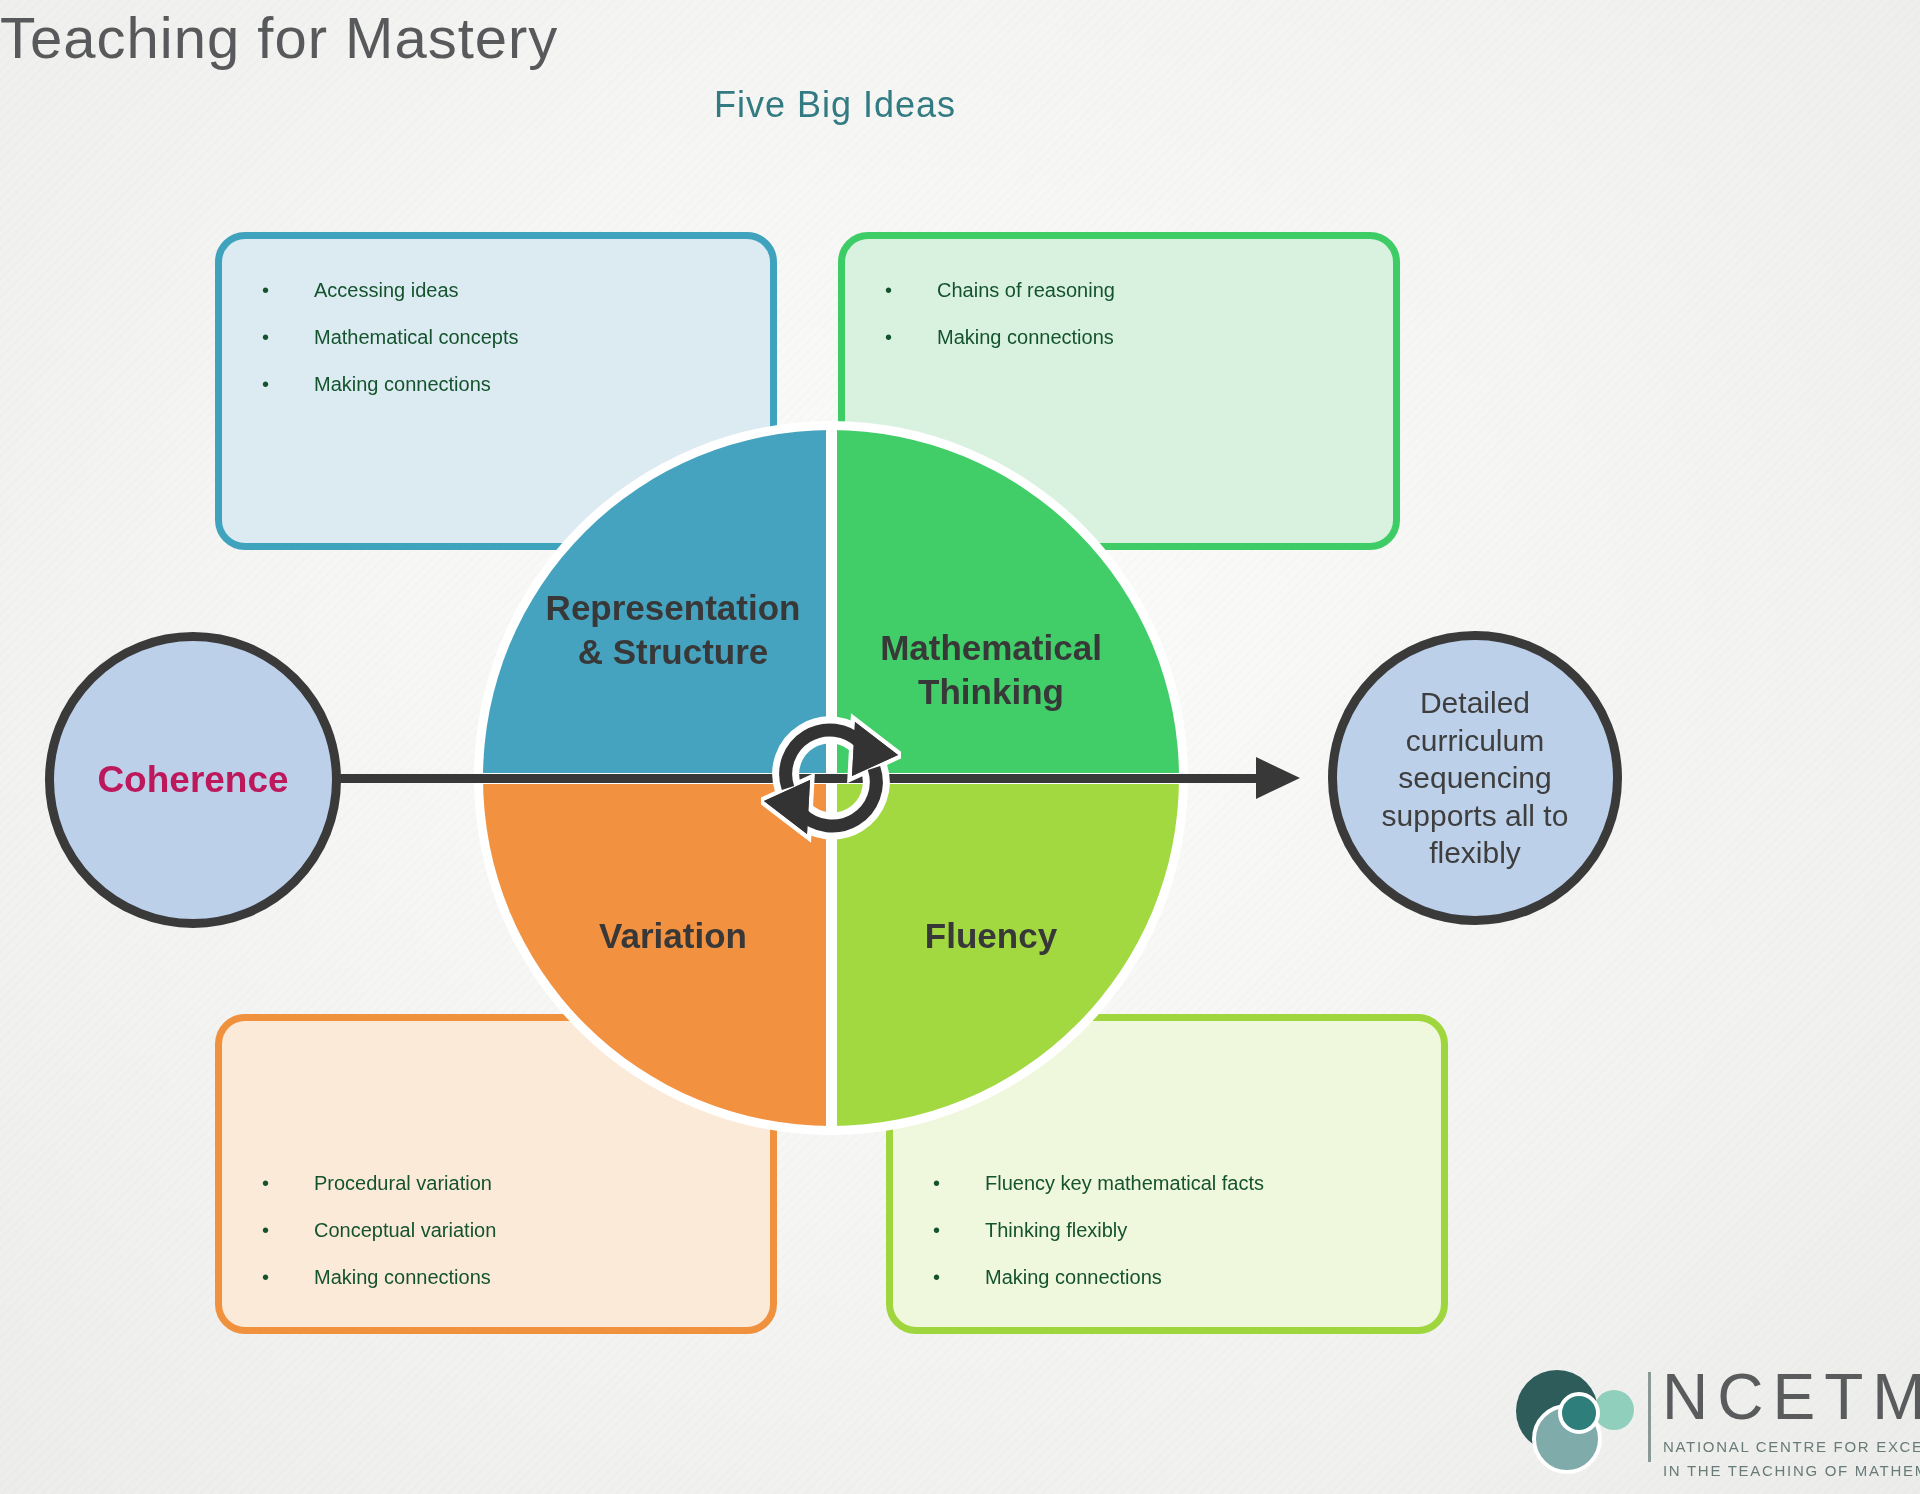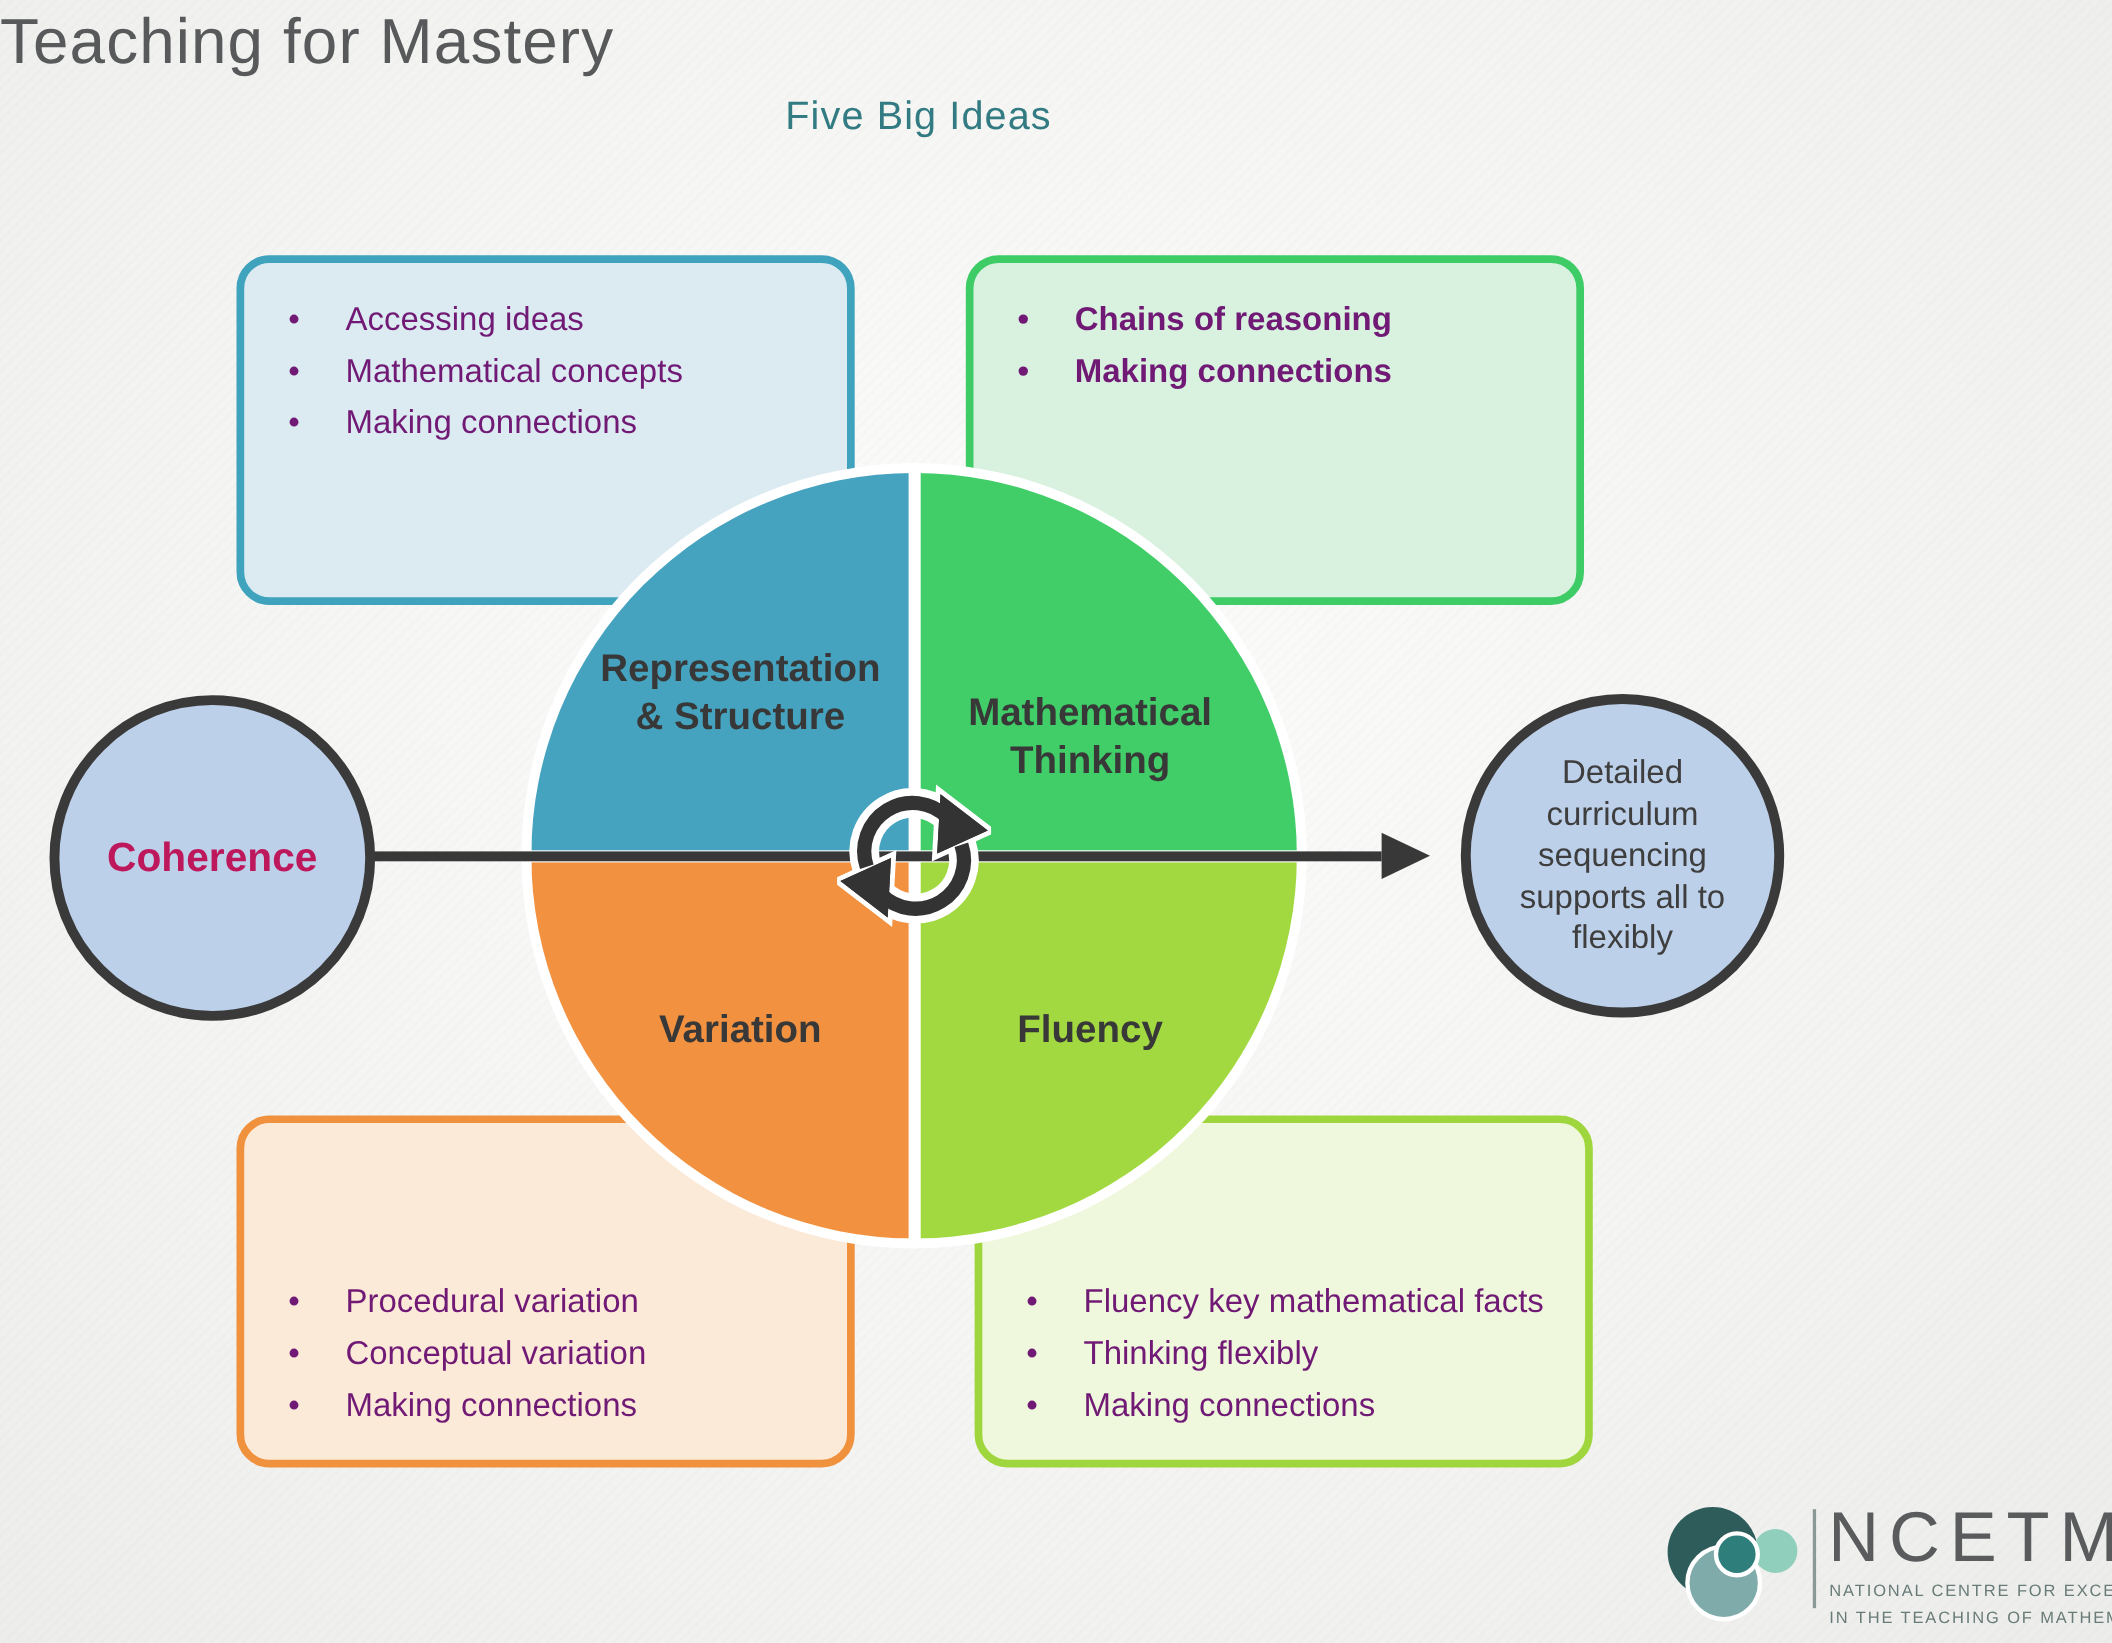--- a/index.html
+++ b/index.html
@@ -21,27 +21,27 @@
     font-size:58px;font-weight:400;color:#58595b;letter-spacing:1px;
   }
   .subtitle{
     position:absolute;left:0;top:84px;width:1670px;text-align:center;
     font-size:36px;font-weight:400;color:#337b82;letter-spacing:1px;
   }
 
   
   .info-box{position:absolute;width:562px;border-radius:30px;box-sizing:border-box;z-index:1;}
   .box-tl{left:215px;top:232px;height:318px;background:#dcebf2;border:7px solid #3fa3bd;}
-  .box-tr{left:878px;top:232px;height:318px;background:#d9f2e0;border:7px solid #3ecc66;font-weight:bold;}
+  .box-tr{left:838px;top:232px;height:318px;background:#d9f2e0;border:7px solid #3ecc66;}
   .box-bl{left:215px;top:1014px;height:320px;background:#fcead9;border:7px solid #f0913e;}
   .box-br{left:886px;top:1014px;height:320px;background:#eff7dc;border:7px solid #a0d63d;}
   .info-box ul{list-style:none;margin:0;padding:0;}
   .box-tl ul,.box-tr ul{margin:28px 16px 0 26px;}
   .box-bl ul,.box-br ul{position:absolute;left:26px;right:12px;bottom:26px;}
-  .info-box li{position:relative;padding-left:66px;font-size:30px;color:#701a75;line-height:47px;}
+  .info-box li{position:relative;padding-left:66px;font-size:20px;color:#14532d;line-height:47px;}
   .info-box li::before{content:"\2022";position:absolute;left:14px;top:0;}
 
   
   .big-circle{
     position:absolute;left:483px;top:430px;width:696px;height:696px;
     border-radius:50%;overflow:hidden;background:#ffffff;
     box-shadow:0 0 0 9px #ffffff;
     display:grid;grid-template-columns:1fr 1fr;grid-template-rows:1fr 1fr;gap:11px;
     z-index:2;
   }

